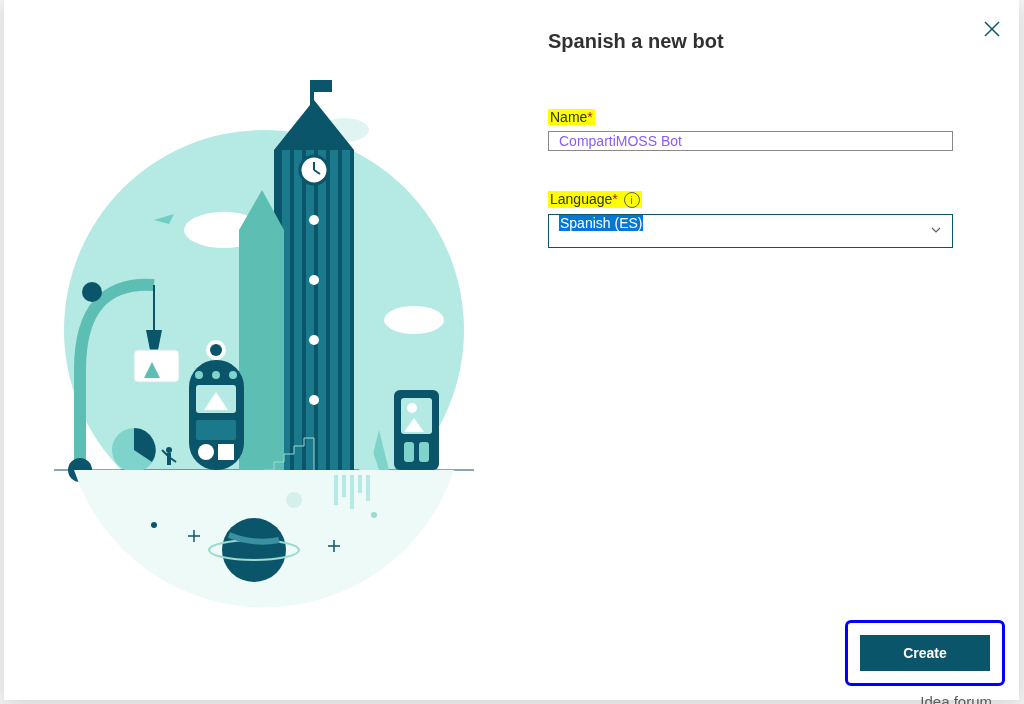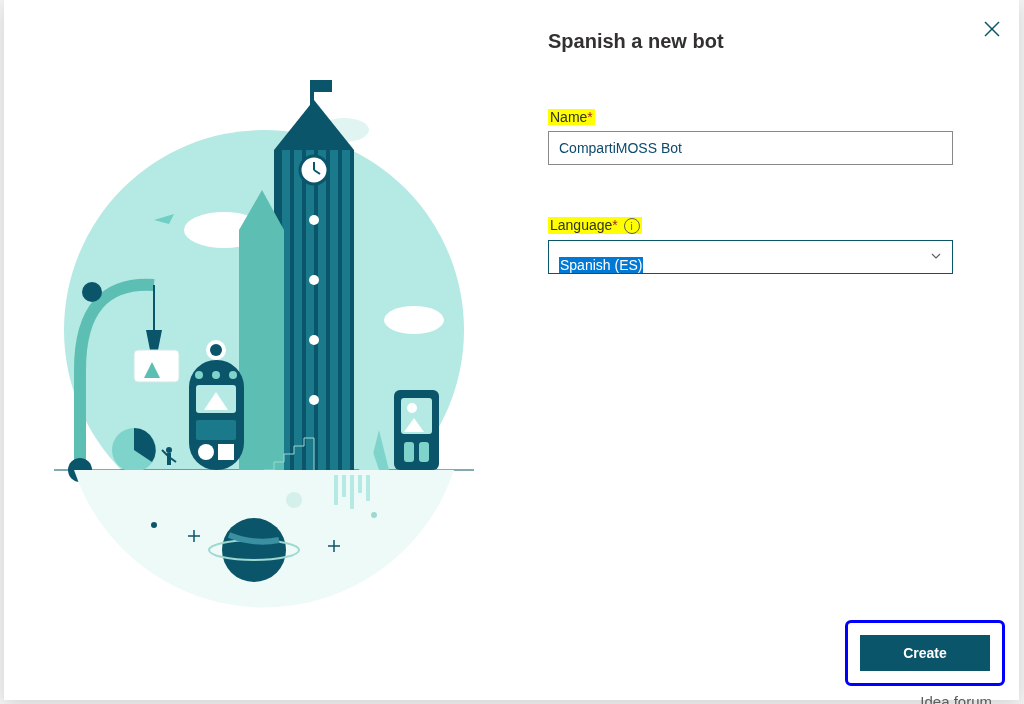--- a/index.html
+++ b/index.html
@@ -1,27 +1,27 @@
 <!DOCTYPE html>
 <html><head>
 <meta charset="utf-8">
 <style>
   html,body{margin:0;padding:0;width:1024px;height:704px;font-family:"Segoe UI",Arial,sans-serif;background:#f5f5f5;overflow:hidden}
   .panel{position:absolute;left:4px;top:0;width:1015px;height:700px;background:#fff;box-shadow:0 4px 20px rgba(0,0,0,.15)}
   .illus{position:absolute;left:10px;top:10px;width:500px;height:680px;background:#fff;display:flex;align-items:center;justify-content:center}
   .illus svg{width:460px;height:560px}
   .form{position:absolute;left:544px;top:30px;width:450px}
   .title{font-size:20px;font-weight:600;color:#323130;margin:0 0 55px 0}
-  .field{margin-bottom:51px}
+  .field{margin-bottom:39px}
   .label{display:inline-block;font-size:14px;color:#323130;margin-bottom:6px;padding:0 2px}
   .hl{background:#ffff00}
   .req{color:#a4262c}
   .info-icon{display:inline-flex;align-items:center;justify-content:center;width:14px;height:14px;border:1px solid #605e5c;border-radius:50%;font-size:10px;color:#605e5c;vertical-align:middle;margin-left:2px;background:#ffff00}
-  .text-input{width:405px;height:34px;border:1px solid #8a8886;padding:0 10px;font-size:14px;color:#0c4a6e;box-sizing:border-box;outline:none}
-  .select{position:relative;width:405px;height:34px;border:1px solid #0b556a;box-sizing:border-box;display:flex;align-items:flex-end;padding:0 10px;cursor:pointer}
+  .text-input{width:405px;height:20px;border:1px solid #8a8886;padding:0 10px;font-size:14px;color:#8b5cf6;box-sizing:border-box;outline:none}
+  .select{position:relative;width:405px;height:34px;border:1px solid #0b556a;box-sizing:border-box;display:flex;align-items:flex-start;padding:0 10px;cursor:pointer}
   .select-val{background:#0078d4;color:#fff;font-size:14px;padding:0 1px}
   .chev{position:absolute;right:10px;top:50%;transform:translateY(-50%)}
   .close{position:absolute;right:18px;top:20px;cursor:pointer}
   .footer{position:absolute;right:14px;bottom:14px}
   .annot{border:3px solid #0000ff;border-radius:6px;padding:12px;display:inline-block}
   .create-btn{background:#0b556a;color:#fff;border:none;width:130px;height:36px;font-size:14px;font-weight:600;cursor:pointer}
   .bg-text{position:absolute;right:32px;bottom:-6px;color:#5c5c5c;font-size:15px}
 </style>
 </head>
 <body>

